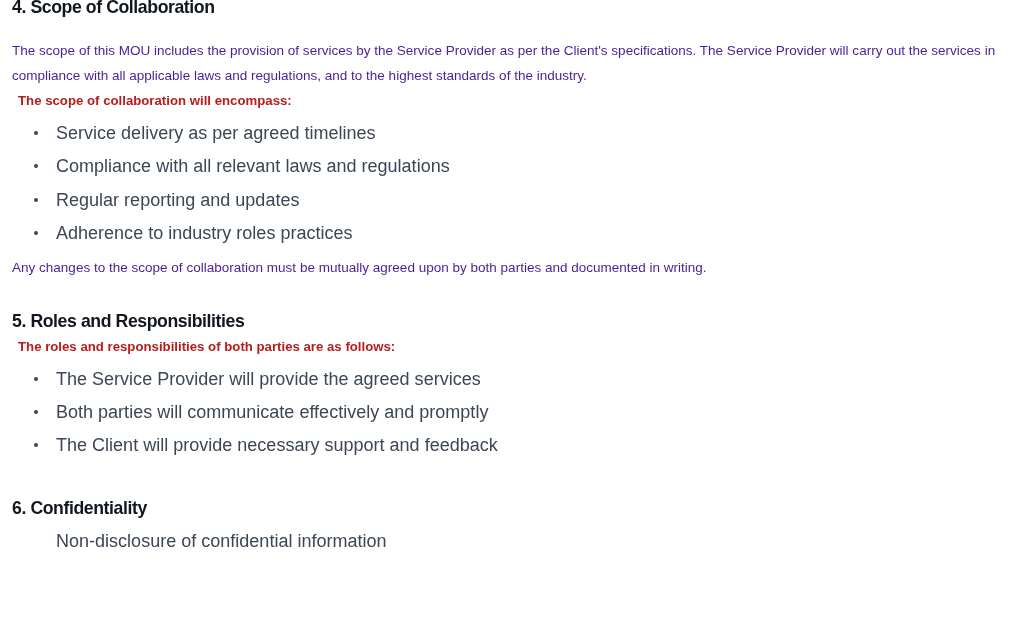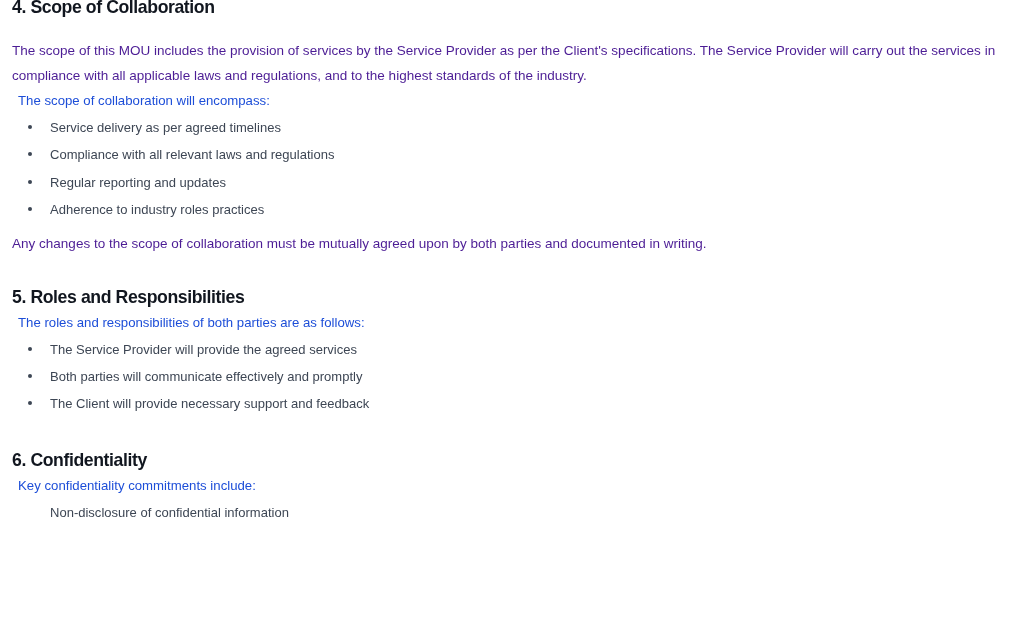--- a/index.html
+++ b/index.html
@@ -50,41 +50,41 @@
     padding: 0;
     letter-spacing: 0.01px;
   }
 
   p.para.after-heading {
     margin-top: 18px;
   }
 
   p.lead-in {
     font-size: 13.2px;
-    font-weight: normal;
-    color: #1d4ed8;
+    font-weight: bold;
+    color: #b91c1c;
     line-height: 25px;
     margin: 0;
     padding: 0 0 0 6px;
     letter-spacing: 0.01px;
   }
 
   ul.bullets {
     list-style: none;
     margin: 0;
     padding: 0;
   }
 
   ul.bullets li {
     position: relative;
-    font-size: 13px;
+    font-size: 18px;
     color: #3d4654;
     line-height: 25.4px;
     padding-left: 36px;
-    margin: 2px;
+    margin: 8px;
     letter-spacing: 0.01px;
   }
 
   ul.bullets li .bullet-dot {
     position: absolute;
     left: 14px;
     top: 10px;
     width: 4px;
     height: 4px;
     border-radius: 50%;
@@ -142,21 +142,20 @@
       <li>
         <span class="bullet-dot"></span>
         <span>The Client will provide necessary support and feedback</span>
       </li>
     </ul>
   </div>
 
   <div class="section">
     <div class="sec-gap-top"></div>
     <h2 class="section-heading">6. Confidentiality</h2>
-    <p class="lead-in">Key confidentiality commitments include:</p>
     <ul class="bullets">
       <li>
         
         <span>Non-disclosure of confidential information</span>
       </li>
     </ul>
   </div>
 
 </div>
 

